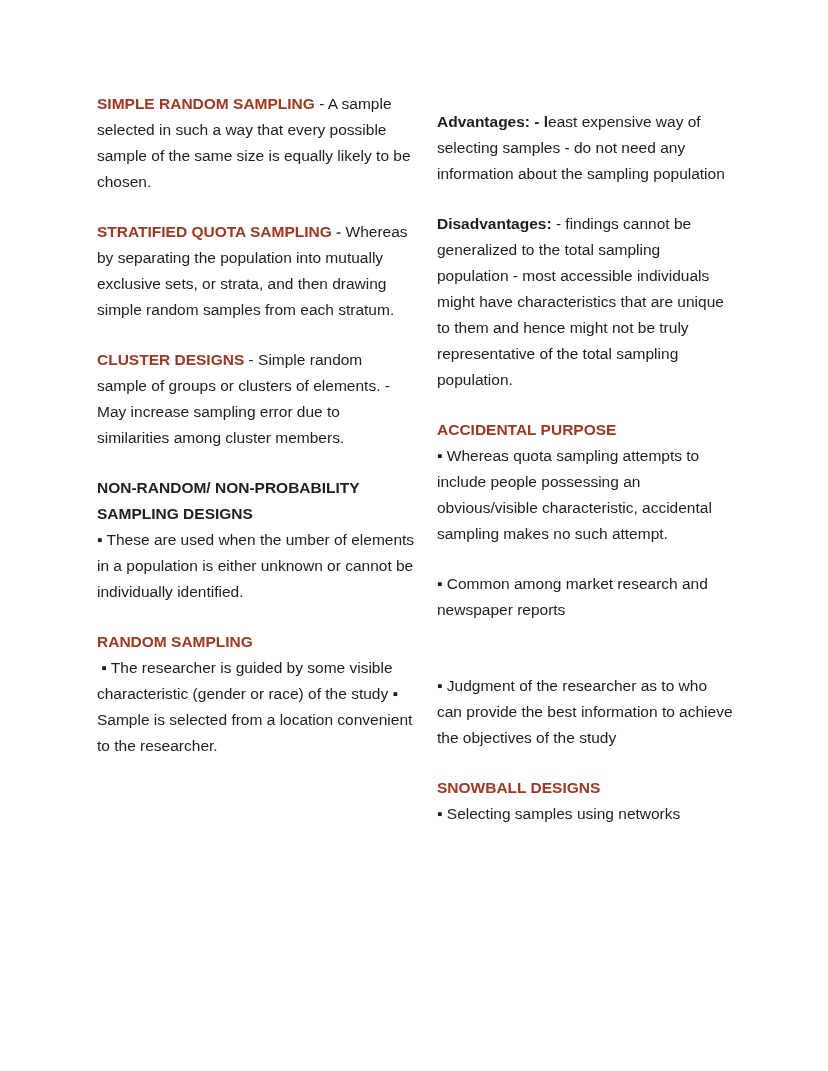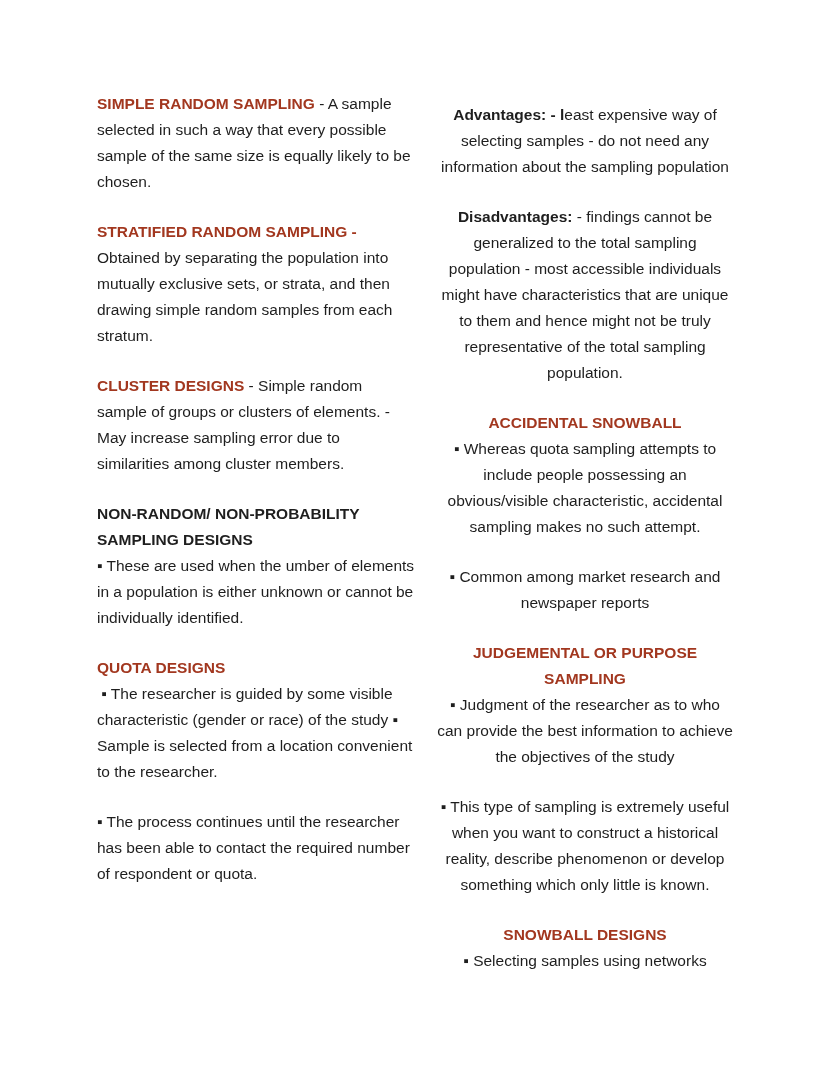--- a/index.html
+++ b/index.html
@@ -21,23 +21,22 @@
   .col {
     position: absolute;
   }
   .col-left {
     left: 97px;
     top: 91px;
     width: 318px;
   }
   .col-right {
     left: 437px;
-    top: 102px;
+    top: 109px;
     width: 296px;
-    text-align: center;
   }
   .para {
     margin: 0 0 24px 0;
     white-space: pre-wrap;
   }
   .seg-hr {
     font-weight: bold;
     color: var(--heading-red, #a2371f);
   }
   .seg-hb {
@@ -50,33 +49,31 @@
   .seg-t {
     font-weight: normal;
   }
 </style>
 </head>
 <body>
 
 <div class="page">
   <div class="col col-left" id="col-left">
       <p class="para"><span class="seg-hr">SIMPLE RANDOM SAMPLING</span><span class="seg-t"> - A sample selected in such a way that every possible sample of the same size is equally likely to be chosen.</span></p>
-      <p class="para"><span class="seg-hr">STRATIFIED RANDOM SAMPLING -</span><span class="seg-t"> Obtained by separating the population into mutually exclusive sets, or strata, and then drawing simple random samples from each stratum.</span></p>
+      <p class="para"><span class="seg-hr">STRATIFIED QUOTA SAMPLING -</span><span class="seg-t"> Whereas by separating the population into mutually exclusive sets, or strata, and then drawing simple random samples from each stratum.</span></p>
       <p class="para"><span class="seg-hr">CLUSTER DESIGNS</span><span class="seg-t"> - Simple random sample of groups or clusters of elements. - May increase sampling error due to similarities among cluster members.</span></p>
       <p class="para"><span class="seg-hb">NON-RANDOM/ NON-PROBABILITY SAMPLING DESIGNS</span><span class="seg-t">
 ▪ These are used when the umber of elements in a population is either unknown or cannot be individually identified.</span></p>
-      <p class="para"><span class="seg-hr">QUOTA DESIGNS</span><span class="seg-t">
+      <p class="para"><span class="seg-hr">RANDOM SAMPLING</span><span class="seg-t">
  ▪ The researcher is guided by some visible characteristic (gender or race) of the study ▪ Sample is selected from a location convenient to the researcher.</span></p>
-      <p class="para"><span class="seg-t">▪ The process continues until the researcher has been able to contact the required number of respondent or quota.</span></p>
     </div>
   <div class="col col-right" id="col-right">
       <p class="para"><span class="seg-b">Advantages: - l</span><span class="seg-t">east expensive way of selecting samples - do not need any information about the sampling population</span></p>
       <p class="para"><span class="seg-b">Disadvantages:</span><span class="seg-t"> - findings cannot be generalized to the total sampling population - most accessible individuals might have characteristics that are unique to them and hence might not be truly representative of the total sampling population.</span></p>
-      <p class="para"><span class="seg-hr">ACCIDENTAL SNOWBALL</span><span class="seg-t">
+      <p class="para"><span class="seg-hr">ACCIDENTAL PURPOSE</span><span class="seg-t">
 ▪ Whereas quota sampling attempts to include people possessing an obvious/visible characteristic, accidental sampling makes no such attempt.</span></p>
       <p class="para"><span class="seg-t">▪ Common among market research and newspaper reports</span></p>
-      <p class="para"><span class="seg-hr">JUDGEMENTAL OR PURPOSE SAMPLING</span><span class="seg-t">
+      <p class="para"><span class="seg-t">
 ▪ Judgment of the researcher as to who can provide the best information to achieve the objectives of the study</span></p>
-      <p class="para"><span class="seg-t">▪ This type of sampling is extremely useful when you want to construct a historical reality, describe phenomenon or develop something which only little is known.</span></p>
       <p class="para"><span class="seg-hr">SNOWBALL DESIGNS</span><span class="seg-t">
 ▪ Selecting samples using networks</span></p>
     </div>
 </div>
 
 </body></html>

